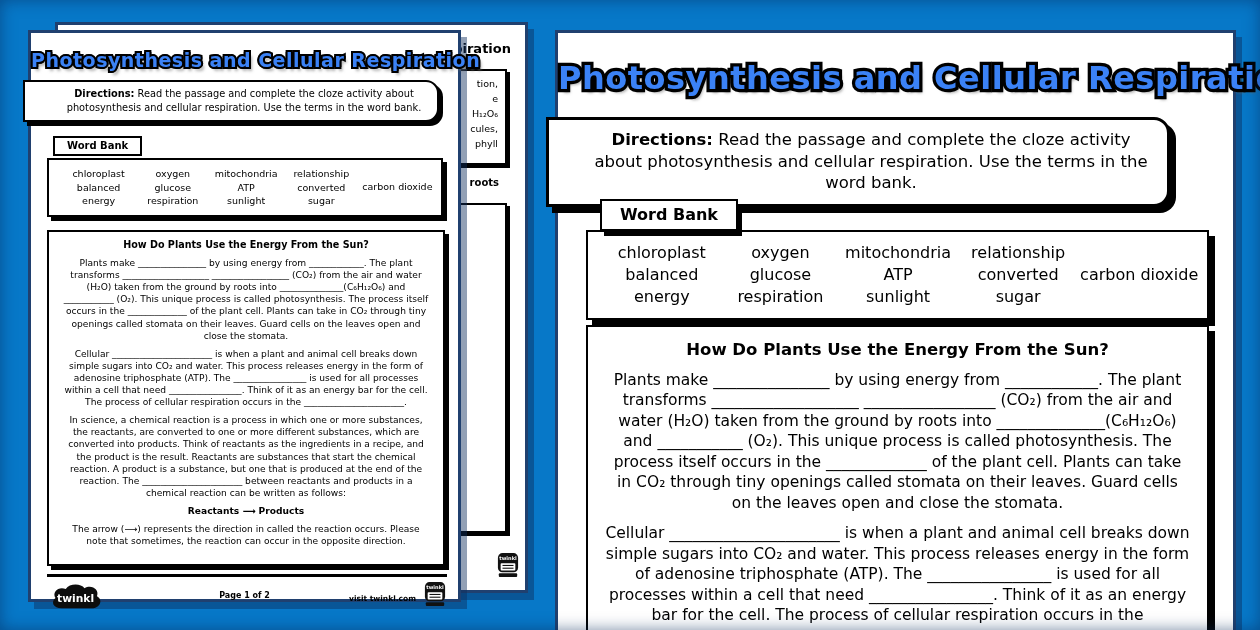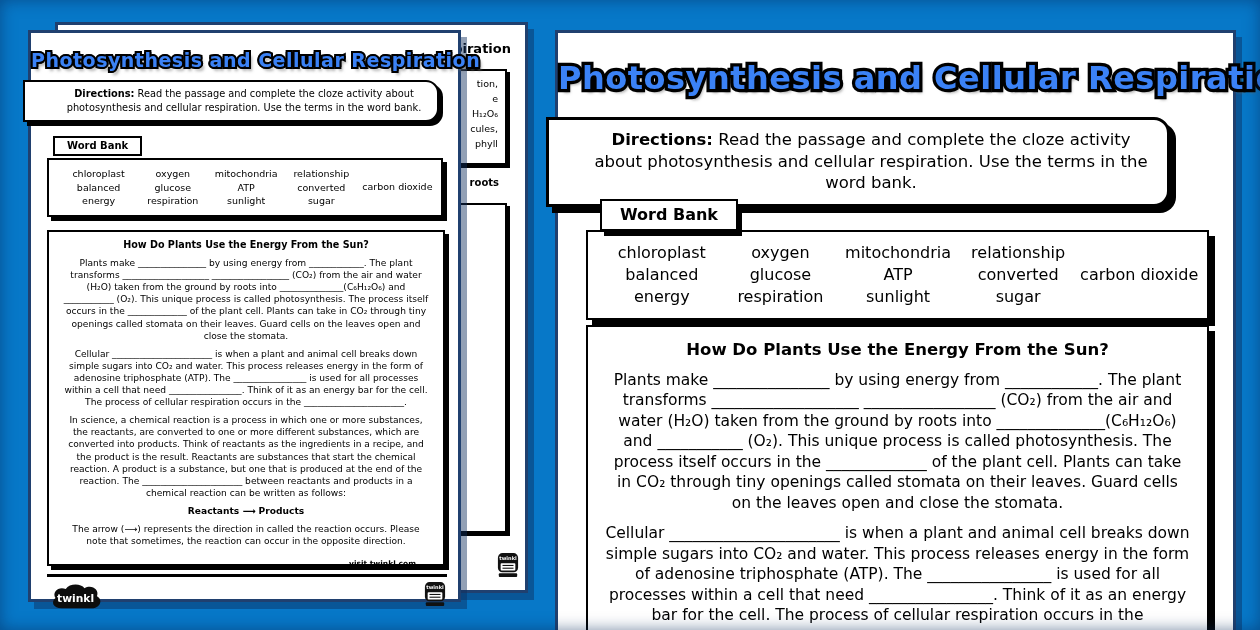--- a/index.html
+++ b/index.html
@@ -37,21 +37,21 @@
   .lp-bankbox .wb-col{width:80px;}
   .lp-bankbox .wb-col:nth-child(2),.lp-bankbox .wb-col:nth-child(3){width:78px;}
   .lp-bankbox .wb-col:nth-child(4){width:82px;}
   .wb-word{display:block;min-height:1.35em;white-space:nowrap;}
   .lp-passage{top:197px;left:16px;width:398px;height:336px;border-width:2px;padding:7px 12px;font-size:9.1px;line-height:12.1px;overflow:hidden;}
   .lp-passage h3{margin:0 0 6px 0;font-size:9.6px;}
   .lp-passage p{margin:0 0 6px 0;}
   .lp-footline{position:absolute;top:541px;left:16px;width:400px;height:3px;background:#000;}
   .lp-cloud{position:absolute;left:16px;top:548px;width:58px;height:34px;}
   .lp-pagenum{position:absolute;left:0;top:558px;width:100%;text-align:center;font-size:8px;font-weight:bold;}
-  .lp-visit{position:absolute;right:42px;top:526px;font-size:7.5px;font-weight:bold;}
+  .lp-visit{position:absolute;right:42px;top:561px;font-size:7.5px;font-weight:bold;}
   .lp-badge{position:absolute;right:12px;top:548px;width:22px;height:26px;}
 
   
   #right-page{left:555px;top:30px;width:681px;height:640px;z-index:1;}
   .rp-title{position:absolute;top:26px;left:0;width:100%;text-align:center;font-size:32px;}
   .rp-directions{top:84px;left:-12px;width:624px;border-width:3px;border-radius:0 16px 16px 0;box-shadow:6px 6px 0 #000;padding:9px 18px 10px 44px;font-size:16.5px;line-height:21.5px;}
   .rp-tab{top:166px;left:42px;border-width:2.5px;padding:4px 18px 5px;font-weight:bold;font-size:16px;z-index:3;box-shadow:4px 5px 0 #000;}
   .rp-bankbox{top:197px;left:28px;width:623px;border-width:2.5px;padding:10px 8px 10px 14px;display:flex;font-size:16px;line-height:22px;}
   .rp-bankbox .wb-col{width:122px;}
   .rp-bankbox .wb-col:nth-child(2),.rp-bankbox .wb-col:nth-child(3){width:120px;}
@@ -127,20 +127,21 @@
     <p>In science, a chemical reaction is a process in which one or more substances, the reactants, are converted to one or more different substances, which are converted into products. Think of reactants as the ingredients in a recipe, and the product is the result. Reactants are substances that start the chemical reaction. A product is a substance, but one that is produced at the end of the reaction. The ______________________ between reactants and products in a chemical reaction can be written as follows:</p>
     <p style="font-weight:bold">Reactants ⟶ Products</p>
     <p>The arrow (⟶) represents the direction in called the reaction occurs. Please note that sometimes, the reaction can occur in the opposite direction.</p>
   </div>
 
   <div class="lp-footline"></div>
   <svg class="lp-cloud" viewBox="0 0 130 70">
     <path d="M33 58 C14 58 8 44 19 35 C10 20 28 8 42 15 C50 2 76 2 84 13 C100 4 118 16 112 31 C126 38 120 58 100 58 Z" fill="#0d0d0d"></path>
     <text x="64" y="45" text-anchor="middle" font-size="24" font-weight="bold" fill="#fff">twinkl</text>
   </svg>
+  <div class="lp-pagenum">Page 1 of 2</div>
   <div class="lp-visit">visit twinkl.com</div>
   <svg class="lp-badge" viewBox="0 0 24 28">
     <rect x="1" y="1" width="22" height="21" rx="5" fill="#111"></rect>
     <text x="12" y="9" font-size="5.5" fill="#fff" text-anchor="middle" font-weight="bold">twinkl</text>
     <rect x="4" y="12" width="16" height="8" rx="1" fill="#fff"></rect>
     <line x1="6" y1="14.5" x2="18" y2="14.5" stroke="#111" stroke-width="1.2"></line>
     <line x1="6" y1="17.5" x2="18" y2="17.5" stroke="#111" stroke-width="1.2"></line>
     <rect x="2" y="23" width="20" height="4" rx="1" fill="#111"></rect>
   </svg>
 </div>

